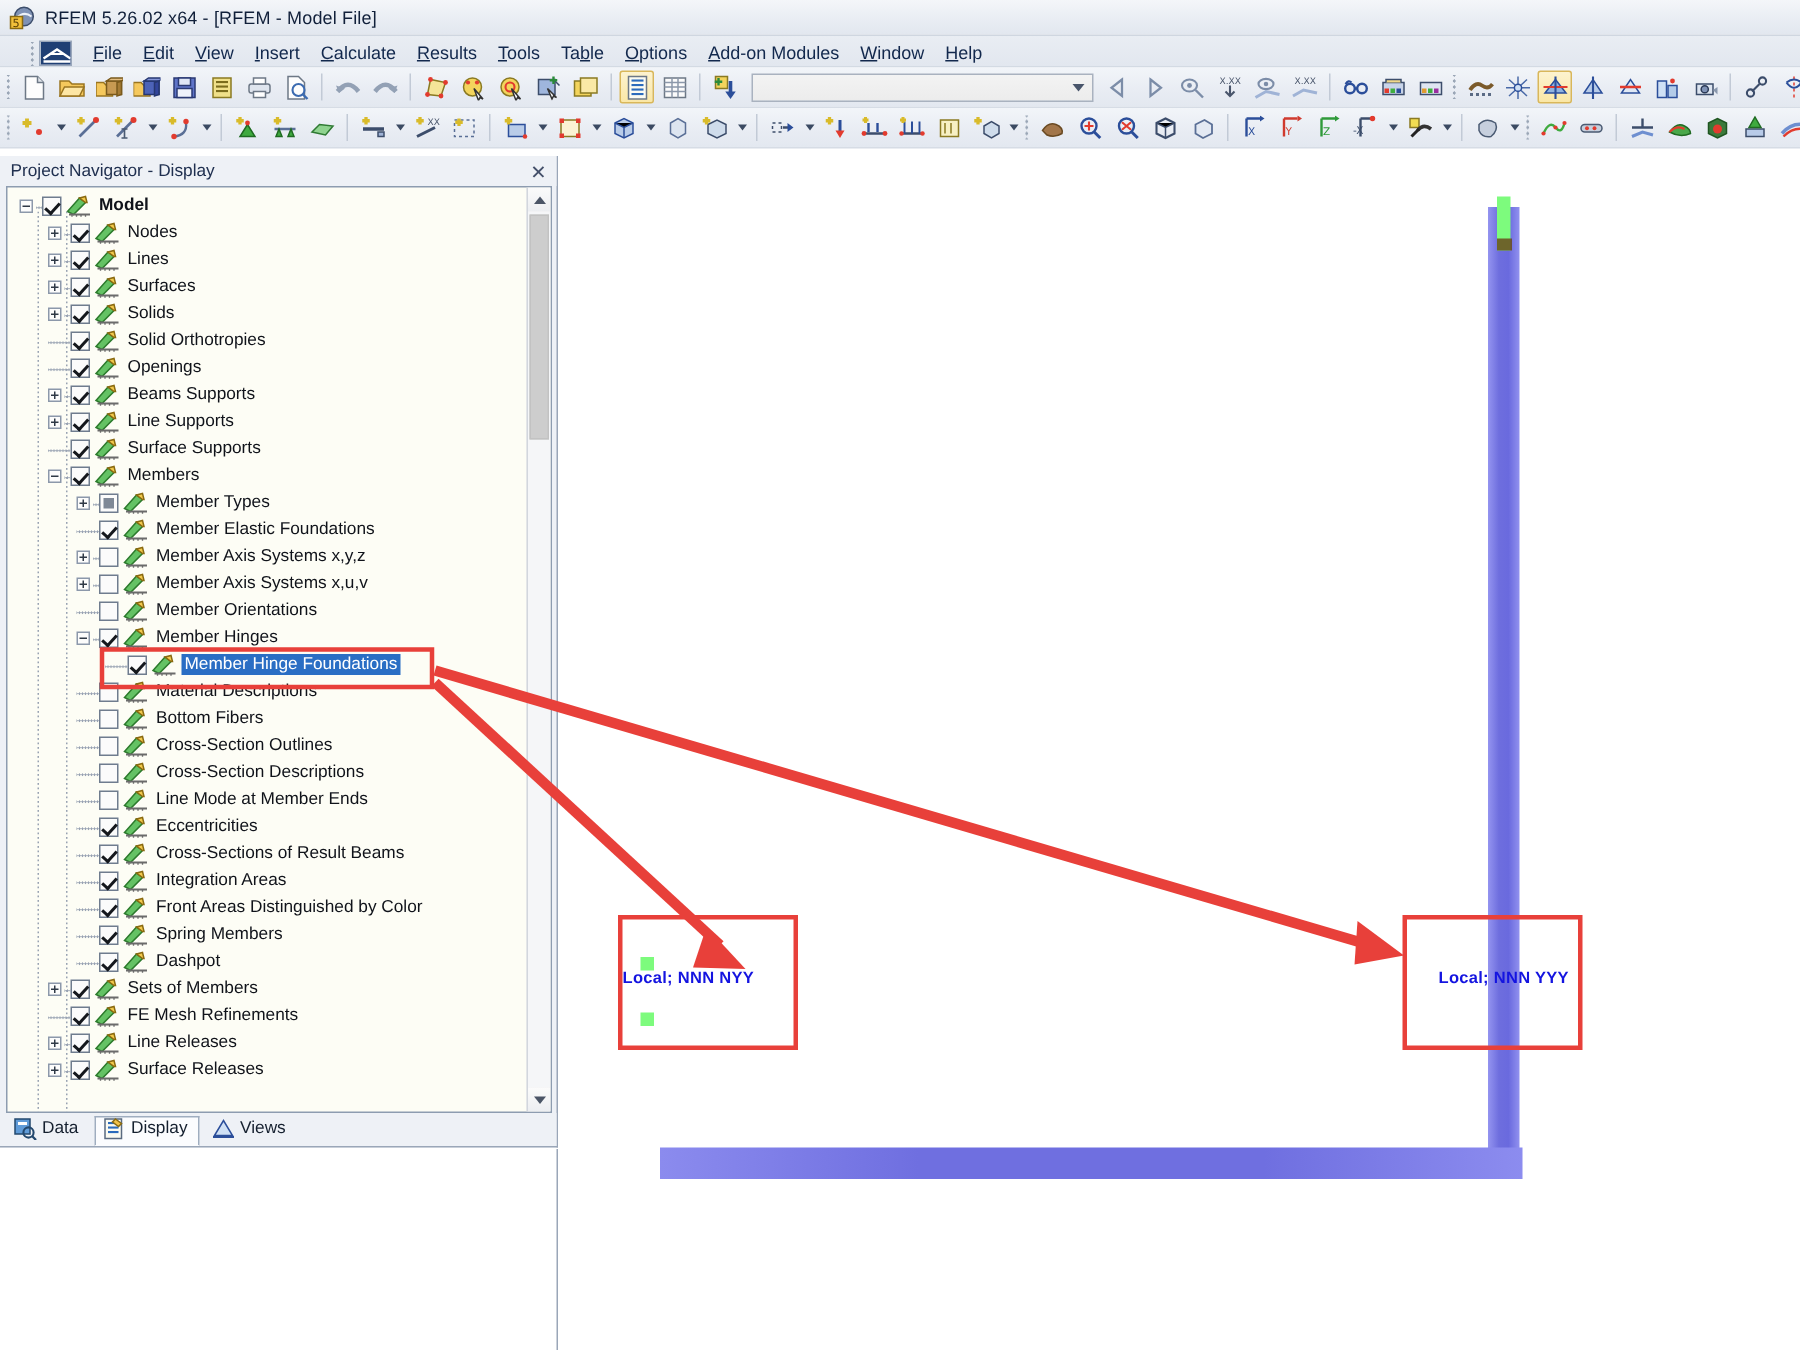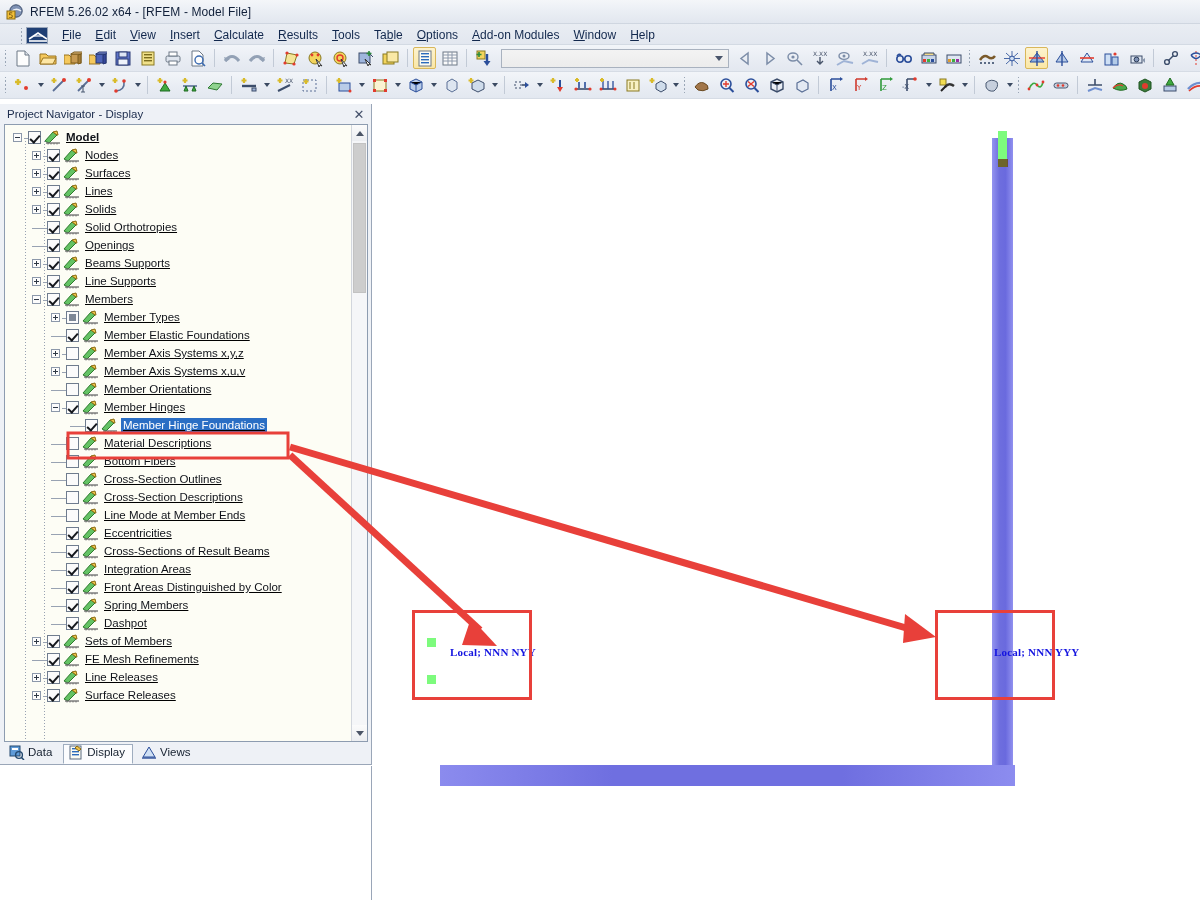--- a/index.html
+++ b/index.html
@@ -146,21 +146,20 @@
     background: #fdfdf5;
     position: relative;
     overflow: hidden;
     display: flex;
   }
   #tree {
     flex: 1;
     padding: 3px 0 0 0;
     overflow: hidden;
     position: relative;
-    text-decoration: underline;
   }
   .row {
     height: 18px;
     display: flex; align-items: center;
     font-size: 11.5px; color: #10131a;
     white-space: nowrap;
     position: relative;
   }
   .expander {
     width: 9px; height: 9px; flex: none;
@@ -274,26 +273,25 @@
     background: #7dfb7d;
   }
   .hinge-mark {
     position: absolute;
     width: 10px; height: 8px;
     background: #6a4a1c;
     opacity: .85;
   }
   .hinge-label {
     position: absolute;
-    font-family: Liberation Serif, serif;
+    font-family: Liberation Sans, sans-serif;
     font-size: 11px; font-weight: bold;
     color: #1414e0;
     white-space: nowrap;
     letter-spacing: .2px;
-    margin-left: 35px;
   }
   .callout-box {
     position: absolute;
     border: 3px solid #e8403a;
   }
   #annot-svg {
     position: absolute; left: 0; top: 0;
     width: 1200px; height: 900px;
     pointer-events: none;
   }
@@ -1192,34 +1190,34 @@
             <span style="flex: 0 0 auto; width: 27px;"></span>
             <span class="expander plus"></span>
             <span class="dotted" style="width: 4px;"></span>
             <span class="cb checked"></span>
             <span class="pencil"><svg width="17" height="15" viewBox="0 0 17 15">
                 <path d="M1 11 L9 2 L13 5 L5 13 Z" fill="#64c264" stroke="#2c7a2c" stroke-width="1"></path>
                 <path d="M9 2 L13 1 L14 5 L13 5 Z" fill="#f2c94c" stroke="#8a6a10" stroke-width="1"></path>
                 <path d="M2 13 L16 13" stroke="#6b6b6b" stroke-width="1.3"></path>
                 <path d="M4 13v1.5M7 13v1.5M10 13v1.5M13 13v1.5" stroke="#6b6b6b" stroke-width="0.9"></path>
               </svg></span>
-            <span class="lbl">Surfaces</span>
+            <span class="lbl">Lines</span>
           </div>
           <div class="row">
             <span style="flex: 0 0 auto; width: 27px;"></span>
             <span class="expander plus"></span>
             <span class="dotted" style="width: 4px;"></span>
             <span class="cb checked"></span>
             <span class="pencil"><svg width="17" height="15" viewBox="0 0 17 15">
                 <path d="M1 11 L9 2 L13 5 L5 13 Z" fill="#64c264" stroke="#2c7a2c" stroke-width="1"></path>
                 <path d="M9 2 L13 1 L14 5 L13 5 Z" fill="#f2c94c" stroke="#8a6a10" stroke-width="1"></path>
                 <path d="M2 13 L16 13" stroke="#6b6b6b" stroke-width="1.3"></path>
                 <path d="M4 13v1.5M7 13v1.5M10 13v1.5M13 13v1.5" stroke="#6b6b6b" stroke-width="0.9"></path>
               </svg></span>
-            <span class="lbl">Lines</span>
+            <span class="lbl">Surfaces</span>
           </div>
           <div class="row">
             <span style="flex: 0 0 auto; width: 27px;"></span>
             <span class="expander plus"></span>
             <span class="dotted" style="width: 4px;"></span>
             <span class="cb checked"></span>
             <span class="pencil"><svg width="17" height="15" viewBox="0 0 17 15">
                 <path d="M1 11 L9 2 L13 5 L5 13 Z" fill="#64c264" stroke="#2c7a2c" stroke-width="1"></path>
                 <path d="M9 2 L13 1 L14 5 L13 5 Z" fill="#f2c94c" stroke="#8a6a10" stroke-width="1"></path>
                 <path d="M2 13 L16 13" stroke="#6b6b6b" stroke-width="1.3"></path>
@@ -1269,20 +1267,32 @@
             <span class="expander plus"></span>
             <span class="dotted" style="width: 4px;"></span>
             <span class="cb checked"></span>
             <span class="pencil"><svg width="17" height="15" viewBox="0 0 17 15">
                 <path d="M1 11 L9 2 L13 5 L5 13 Z" fill="#64c264" stroke="#2c7a2c" stroke-width="1"></path>
                 <path d="M9 2 L13 1 L14 5 L13 5 Z" fill="#f2c94c" stroke="#8a6a10" stroke-width="1"></path>
                 <path d="M2 13 L16 13" stroke="#6b6b6b" stroke-width="1.3"></path>
                 <path d="M4 13v1.5M7 13v1.5M10 13v1.5M13 13v1.5" stroke="#6b6b6b" stroke-width="0.9"></path>
               </svg></span>
             <span class="lbl">Line Supports</span>
+          </div>
+          <div class="row">
+            <span style="flex: 0 0 auto; width: 27px;"></span>
+            <span class="dotted" style="width: 15px;"></span>
+            <span class="cb checked"></span>
+            <span class="pencil"><svg width="17" height="15" viewBox="0 0 17 15">
+                <path d="M1 11 L9 2 L13 5 L5 13 Z" fill="#64c264" stroke="#2c7a2c" stroke-width="1"></path>
+                <path d="M9 2 L13 1 L14 5 L13 5 Z" fill="#f2c94c" stroke="#8a6a10" stroke-width="1"></path>
+                <path d="M2 13 L16 13" stroke="#6b6b6b" stroke-width="1.3"></path>
+                <path d="M4 13v1.5M7 13v1.5M10 13v1.5M13 13v1.5" stroke="#6b6b6b" stroke-width="0.9"></path>
+              </svg></span>
+            <span class="lbl">Surface Supports</span>
           </div>
           <div class="row">
             <span style="flex: 0 0 auto; width: 27px;"></span>
             <span class="expander"></span>
             <span class="dotted" style="width: 4px;"></span>
             <span class="cb checked"></span>
             <span class="pencil"><svg width="17" height="15" viewBox="0 0 17 15">
                 <path d="M1 11 L9 2 L13 5 L5 13 Z" fill="#64c264" stroke="#2c7a2c" stroke-width="1"></path>
                 <path d="M9 2 L13 1 L14 5 L13 5 Z" fill="#f2c94c" stroke="#8a6a10" stroke-width="1"></path>
                 <path d="M2 13 L16 13" stroke="#6b6b6b" stroke-width="1.3"></path>

